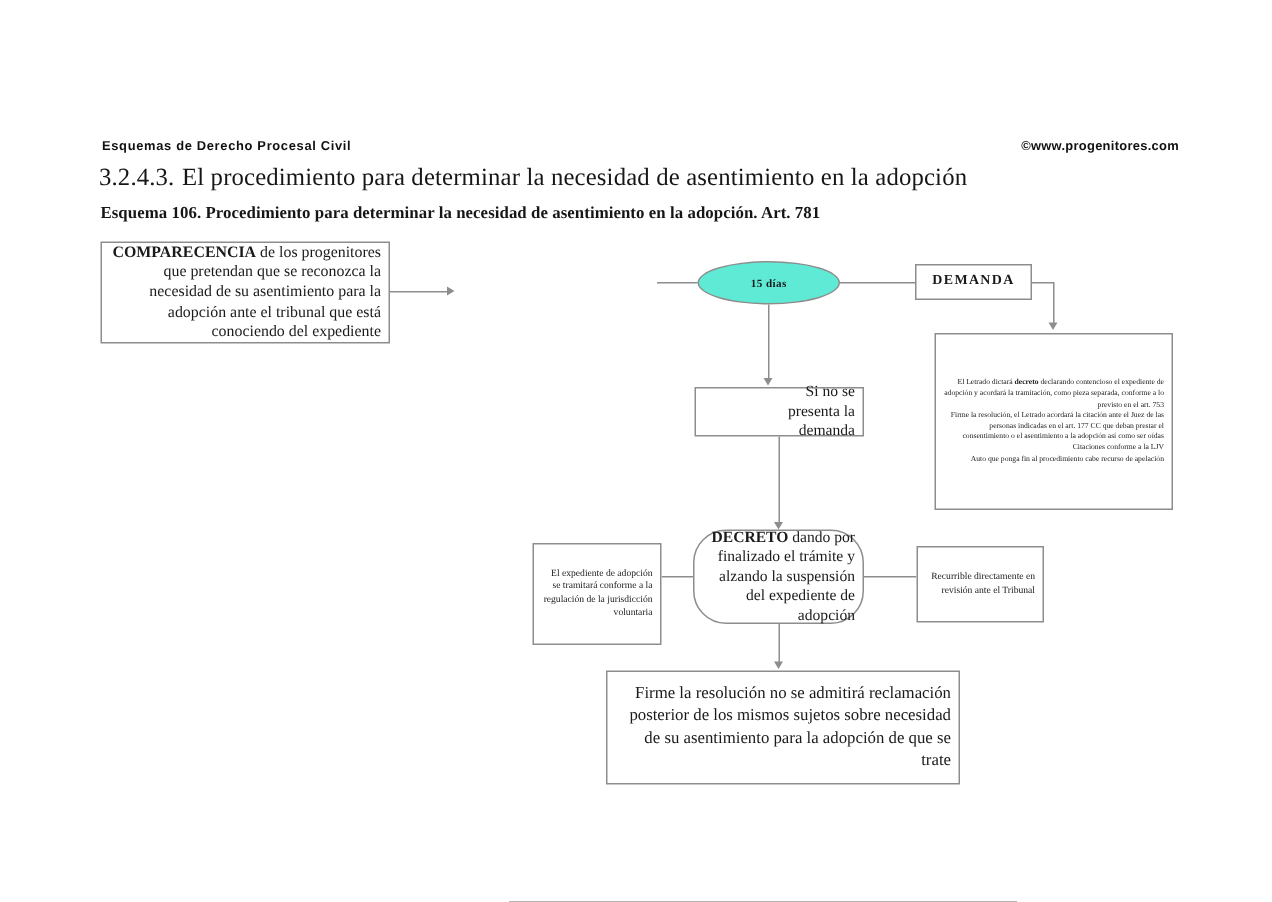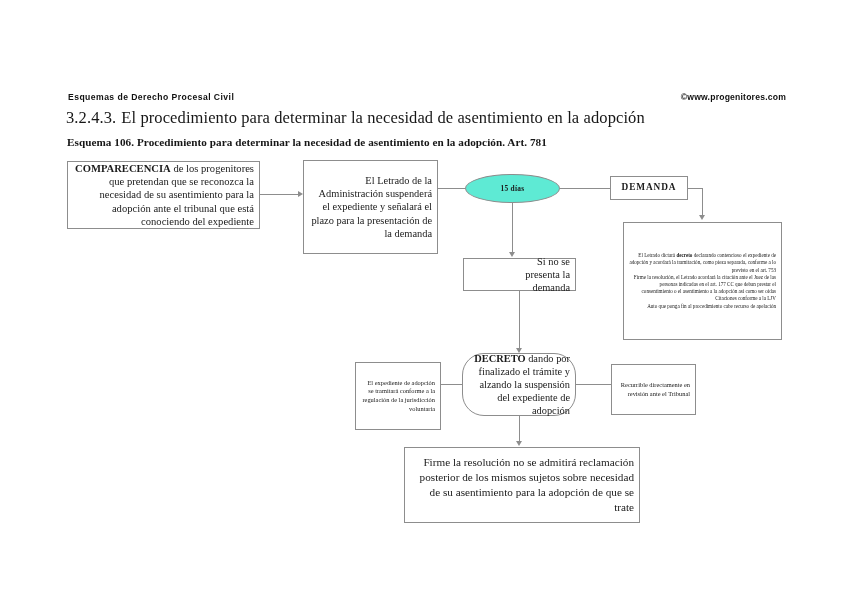--- a/index.html
+++ b/index.html
@@ -153,23 +153,20 @@
 
     <div class="node n-main" style="left:67px; top:161px; width:193px; height:68px;">
       <div class="inner">
         <b>COMPARECENCIA</b><span> de los progenitores que pretendan que se reconozca la necesidad de su asentimiento para la adopción ante el tribunal que está conociendo del expediente</span>
       </div>
     </div>
 
     <div class="ln h" style="left:260px; top:194px; width:38px;"></div>
     <div class="arrow-r" style="left:298px; top:190.5px;"></div>
 
-    <div class="node n-mid" style="left:303px; top:160px; width:135px; height:94px;">
-      <div class="inner">El Letrado de la Administración suspenderá el expediente y señalará el plazo para la presentación de la demanda</div>
-    </div>
 
     <div class="ln h" style="left:438px; top:188px; width:27px;"></div>
 
     <div class="ellipse" style="left:465px; top:174px; width:95px; height:29px;">
       <span>15 días</span>
     </div>
 
     <div class="ln h" style="left:560px; top:188px; width:50px;"></div>
 
     <div class="node n-label" style="left:610px; top:176px; width:78px; height:24px;">

